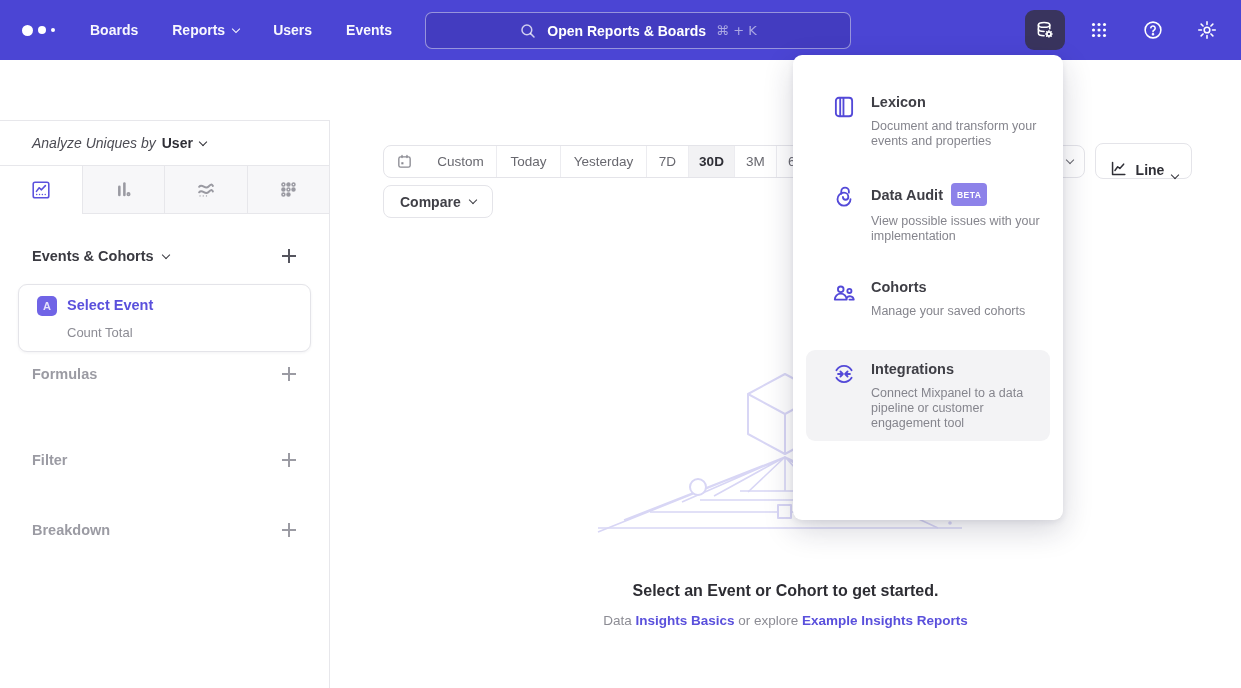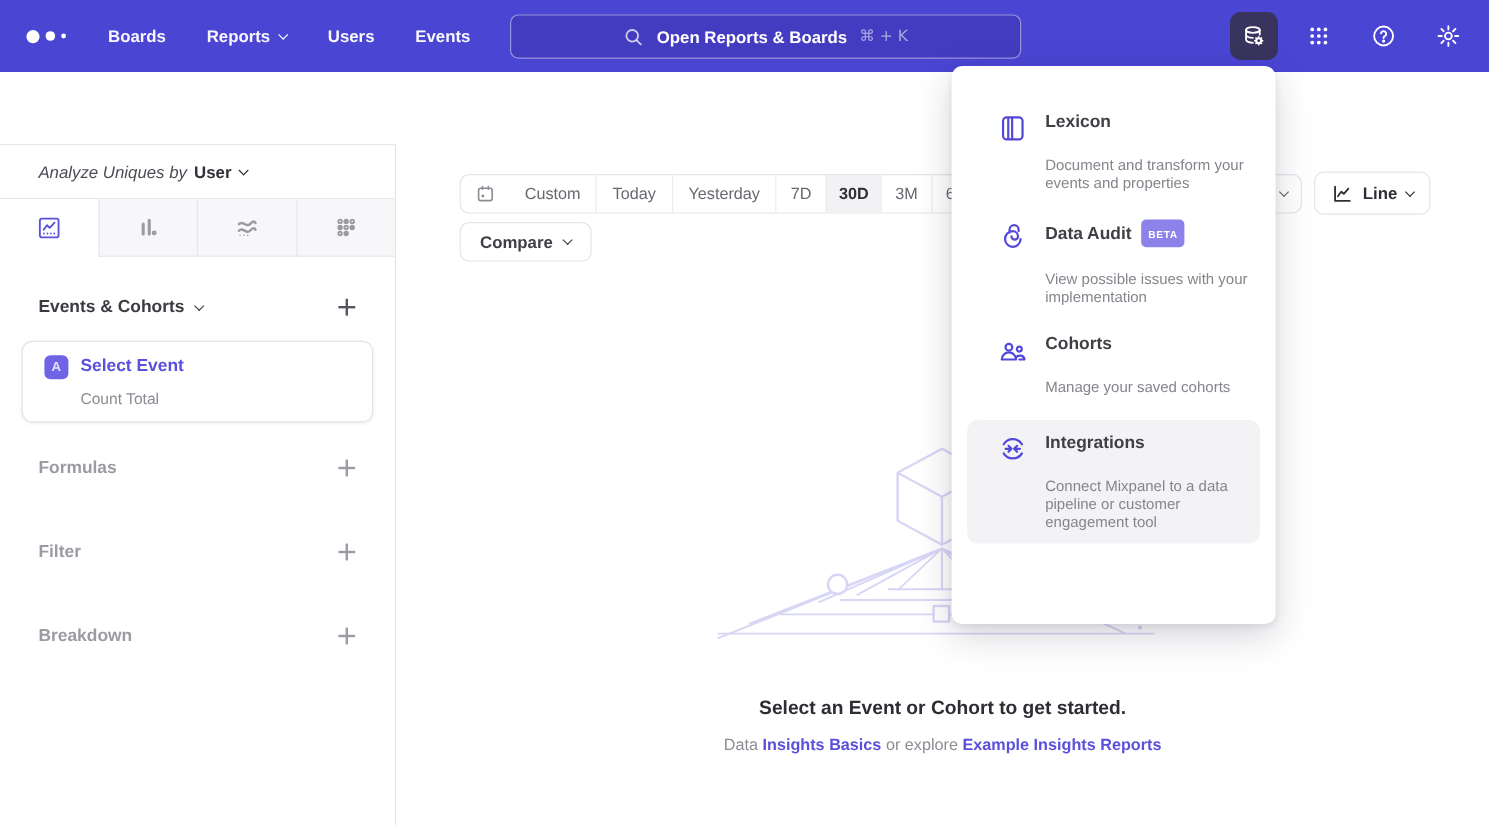--- a/index.html
+++ b/index.html
@@ -59,33 +59,33 @@
   .ev-sub { position:absolute; left:48px; top:40px; font-size:13px; color:#8c8c94; }
 
   
   .main { position:absolute; left:330px; top:120px; width:911px; height:568px; background:#fff; }
   .seg { position:absolute; left:53px; top:25px; width:702px; height:33px; border:1px solid #e4e4e9; border-radius:8px; background:#fff; display:flex; align-items:stretch; overflow:hidden; }
   .seg-cell { display:flex; align-items:center; justify-content:center; gap:24px; font-size:13.5px; color:#68686f; border-left:1px solid #ececf0; cursor:pointer; flex:none; }
   .seg-cell:first-child { border-left:none; }
   .seg-cell.active { background:#f2f2f4; color:#2f2f36; font-weight:700; }
   .seg-spacer { flex:1 1 auto; }
   .compare-btn { position:absolute; left:53px; top:65px; height:33px; padding:0 16px; border:1px solid #e4e4e9; border-radius:8px; background:#fff; font-size:14px; font-weight:600; color:#3f3f46; display:flex; align-items:center; gap:9px; cursor:pointer; }
-  .linetype-btn { position:absolute; left:765px; top:23px; width:97px; height:36px; border:1px solid #e4e4e9; border-radius:8px; background:#fff; font-size:14px; font-weight:600; color:#2f2f36; display:flex; align-items:center; justify-content:center; gap:8px; cursor:pointer; }
+  .linetype-btn { position:absolute; left:765px; top:23px; width:97px; height:36px; border:1px solid #e4e4e9; border-radius:8px; background:#fff; font-size:14px; font-weight:600; color:#2f2f36; display:flex; align-items:flex-end; justify-content:center; gap:8px; cursor:pointer; }
   .wireframe { position:absolute; left:260px; top:240px; }
   .empty-title { position:absolute; left:0; top:462px; width:100%; text-align:center; font-size:16px; font-weight:700; color:#2d2d33; }
   .empty-sub { position:absolute; left:0; top:493px; width:100%; text-align:center; font-size:13.5px; color:#8c8c94; }
   .empty-sub a { color:#5a50dc; font-weight:700; text-decoration:none; cursor:pointer; }
 
   
   .menu-panel { position:absolute; left:793px; top:55px; width:270px; height:465px; background:#fff; border-radius:9px; box-shadow:0 10px 30px rgba(30,30,60,.18), 0 2px 6px rgba(30,30,60,.08); z-index:50; }
   .menu-item { position:absolute; left:13px; width:244px; display:flex; gap:14px; padding:10px 10px 10px 25px; border-radius:9px; cursor:pointer; }
   .menu-item.hovered { background:#f3f3f5; }
   .menu-item .mi-icon { flex:none; width:26px; padding-top:1px; color:#5349d8; }
   .mi-title { font-size:14.5px; font-weight:700; color:#3f3f46; line-height:18px; display:flex; align-items:center; gap:8px; }
-  .mi-desc { font-size:12.5px; color:#85858d; line-height:15px; margin-top:20px; width:172px; }
+  .mi-desc { font-size:12.5px; color:#85858d; line-height:15px; margin-top:8px; width:172px; }
   .beta { background:#8d82e9; color:#fff; font-size:8.5px; font-weight:700; letter-spacing:.5px; padding:2.5px 6px; border-radius:4px; }
 </style>
 </head>
 <body>
 
 <div class="nav">
   <div class="logo">
       <i class="d1"></i>
       <i class="d2"></i>
       <i class="d3"></i>
@@ -235,21 +235,21 @@
       </span>
     <span class="plus"></span>
   </div>
 
   <div class="event-card">
     <span class="badge-a">A</span>
     <span class="ev-title">Select Event</span>
     <span class="ev-sub">Count Total</span>
   </div>
 
-  <div class="side-row dim" style="top:254px;text-align:center;">
+  <div class="side-row dim" style="top:238px;text-align:center;">
     <span class="lbl">
         <span>Formulas</span>
       </span>
     <span class="plus"></span>
   </div>
   <div class="side-row dim" style="top:394px;">
     <span class="lbl">
         <span>Breakdown</span>
       </span>
     <span class="plus"></span>

